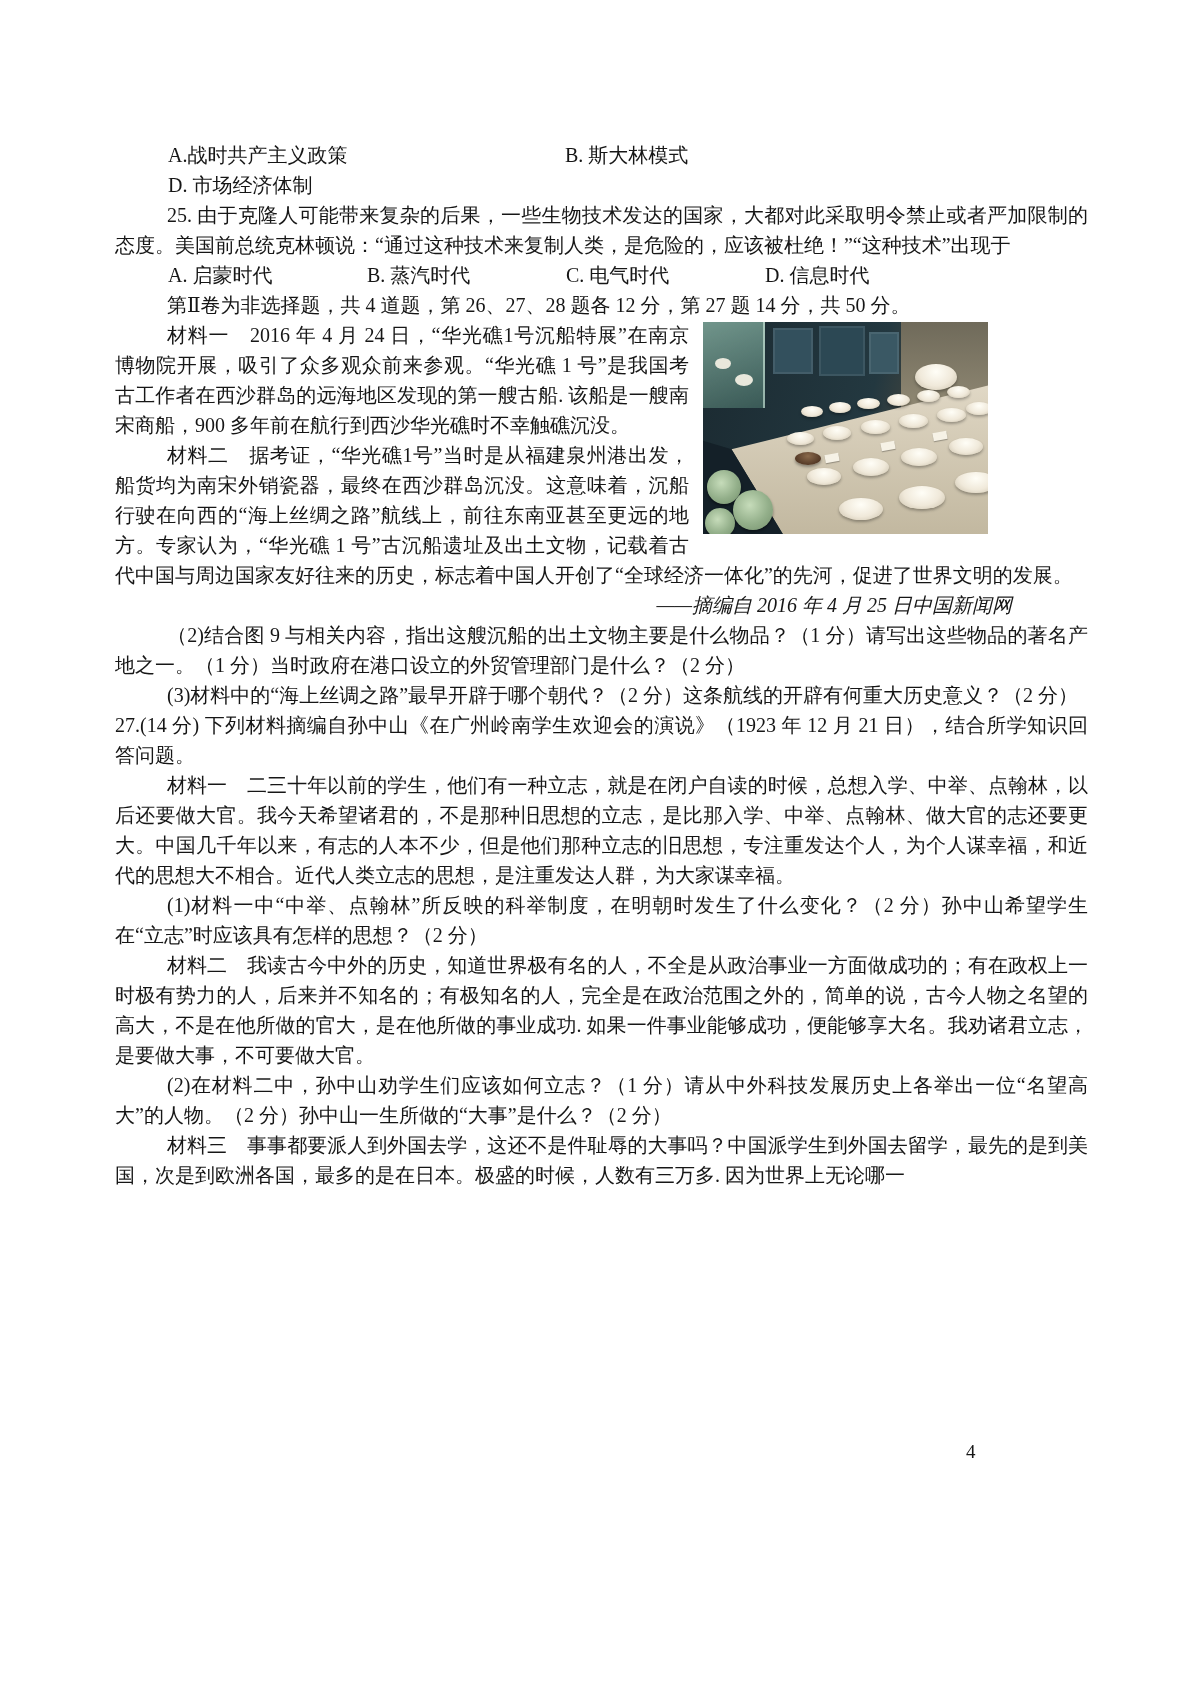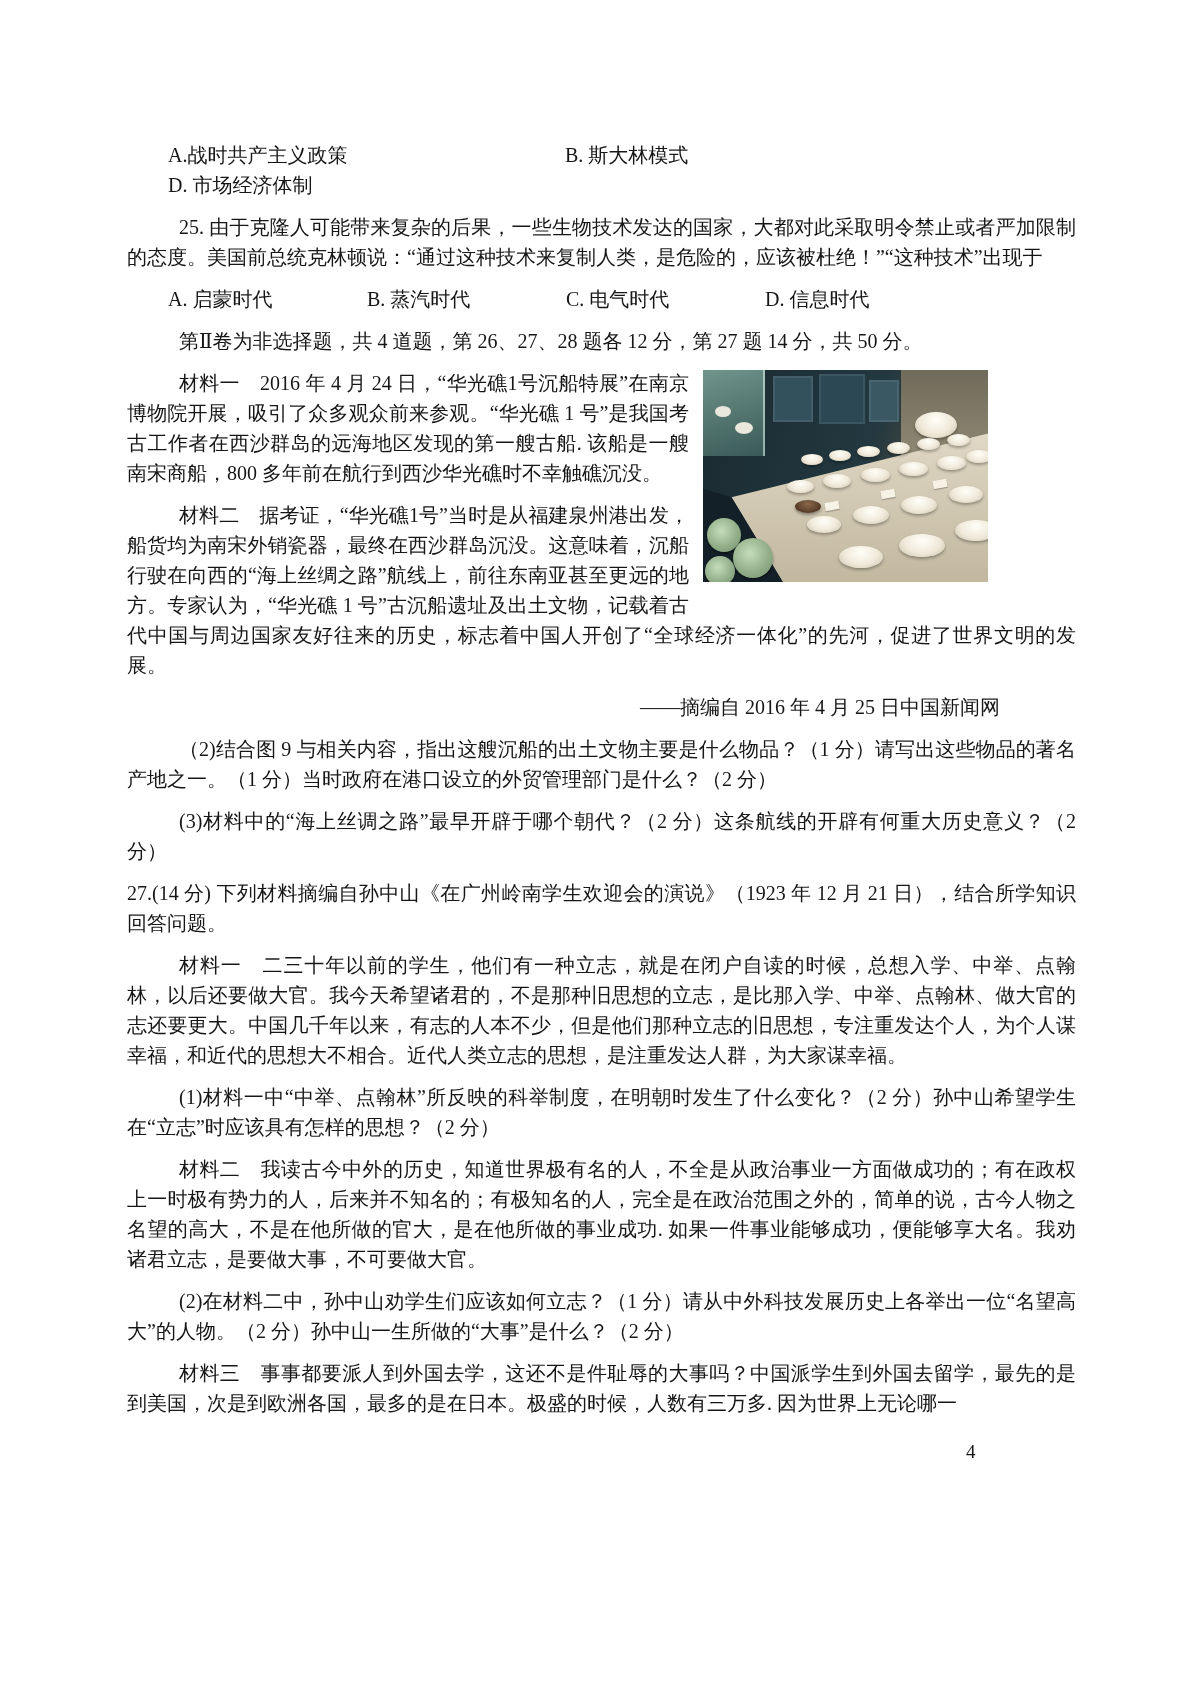--- a/index.html
+++ b/index.html
@@ -8,30 +8,30 @@
     width: 1200px; height: 1698px;
     background: #ffffff;
     font-family: "Liberation Serif", "DejaVu Serif", serif;
     color: #161616;
   }
   .page { position: relative; width: 1200px; height: 1698px; background: #fff; overflow: hidden; }
   .content {
     position: absolute; left: 115px; top: 140px; width: 973px;
     font-size: 20px; line-height: 30px; text-align: justify;
   }
-  .para { margin: 12px; }
+  .para { margin: 0; }
   .indent { text-indent: 52px; }
   .optrow { display: flex; padding-left: 53px; }
   .optrow .opt { display: block; }
   .optrow.two .opt:first-child { width: 397px; }
   .optrow.four .opt { width: 199px; }
   .optrow.four .opt:last-child { width: auto; }
   .sec-title { text-align: center; margin: 8px 0 8px 0; }
   .source { text-align: right; }
-  .src2 { padding-right: 76px; }
+  .src2 { padding-right: 76px; font-style: italic; }
   .pagenum { position: absolute; left: 966px; top: 1441px; font-size: 19px; color: #161616; }
 
   
   .exhibit-wrap { float: right; width: 285px; height: 212px; margin: 2px 100px 12px 14px; }
   .exhibit {
     position: relative; width: 285px; height: 212px; overflow: hidden;
     background: linear-gradient(105deg, #1b2a31 0%, #233840 55%, #45463e 72%, #5e5a4d 100%);
   }
   .exhibit div { position: absolute; }
   .ex-wall  { background: linear-gradient(180deg, #6f6a5a, #958d77); }
@@ -106,21 +106,21 @@
             <div class="bowl" style="left: 196px; top: 164px; width: 46px; height: 23px;"></div>
             <div class="bowl" style="left: 252px; top: 150px; width: 42px; height: 21px;"></div>
             <div class="card" style="left: 122px; top: 132px; width: 14px; height: 8px;"></div>
             <div class="card" style="left: 178px; top: 120px; width: 14px; height: 8px;"></div>
             <div class="card" style="left: 230px; top: 110px; width: 14px; height: 8px;"></div>
             <div class="cel" style="left: 4px; top: 148px; width: 34px; height: 34px;"></div>
             <div class="cel" style="left: 30px; top: 168px; width: 40px; height: 40px;"></div>
             <div class="cel" style="left: 2px; top: 186px; width: 30px; height: 30px;"></div>
           </div>
       </div>
-      <p class="para indent">材料一　2016 年 4 月 24 日，“华光礁1号沉船特展”在南京博物院开展，吸引了众多观众前来参观。“华光礁 1 号”是我国考古工作者在西沙群岛的远海地区发现的第一艘古船. 该船是一艘南宋商船，800 多年前在航行到西沙华光礁时不幸触礁沉没。</p>
+      <p class="para indent">材料一　2016 年 4 月 24 日，“华光礁1号沉船特展”在南京博物院开展，吸引了众多观众前来参观。“华光礁 1 号”是我国考古工作者在西沙群岛的远海地区发现的第一艘古船. 该船是一艘南宋商船，900 多年前在航行到西沙华光礁时不幸触礁沉没。</p>
       <p class="para indent">材料二　据考证，“华光礁1号”当时是从福建泉州港出发，船货均为南宋外销瓷器，最终在西沙群岛沉没。这意味着，沉船行驶在向西的“海上丝绸之路”航线上，前往东南亚甚至更远的地方。专家认为，“华光礁 1 号”古沉船遗址及出土文物，记载着古代中国与周边国家友好往来的历史，标志着中国人开创了“全球经济一体化”的先河，促进了世界文明的发展。</p>
       <p class="para source src2">——摘编自 2016 年 4 月 25 日中国新闻网</p>
       <p class="para indent">（2)结合图 9 与相关内容，指出这艘沉船的出土文物主要是什么物品？（1 分）请写出这些物品的著名产地之一。（1 分）当时政府在港口设立的外贸管理部门是什么？（2 分）</p>
       <p class="para indent">(3)材料中的“海上丝调之路”最早开辟于哪个朝代？（2 分）这条航线的开辟有何重大历史意义？（2 分）</p>
     </div>
 
     <div class="q27">
       <p class="para">27.(14 分) 下列材料摘编自孙中山《在广州岭南学生欢迎会的演说》（1923 年 12 月 21 日），结合所学知识回答问题。</p>
       <p class="para indent">材料一　二三十年以前的学生，他们有一种立志，就是在闭户自读的时候，总想入学、中举、点翰林，以后还要做大官。我今天希望诸君的，不是那种旧思想的立志，是比那入学、中举、点翰林、做大官的志还要更大。中国几千年以来，有志的人本不少，但是他们那种立志的旧思想，专注重发达个人，为个人谋幸福，和近代的思想大不相合。近代人类立志的思想，是注重发达人群，为大家谋幸福。</p>
       <p class="para indent">(1)材料一中“中举、点翰林”所反映的科举制度，在明朝时发生了什么变化？（2 分）孙中山希望学生在“立志”时应该具有怎样的思想？（2 分）</p>

